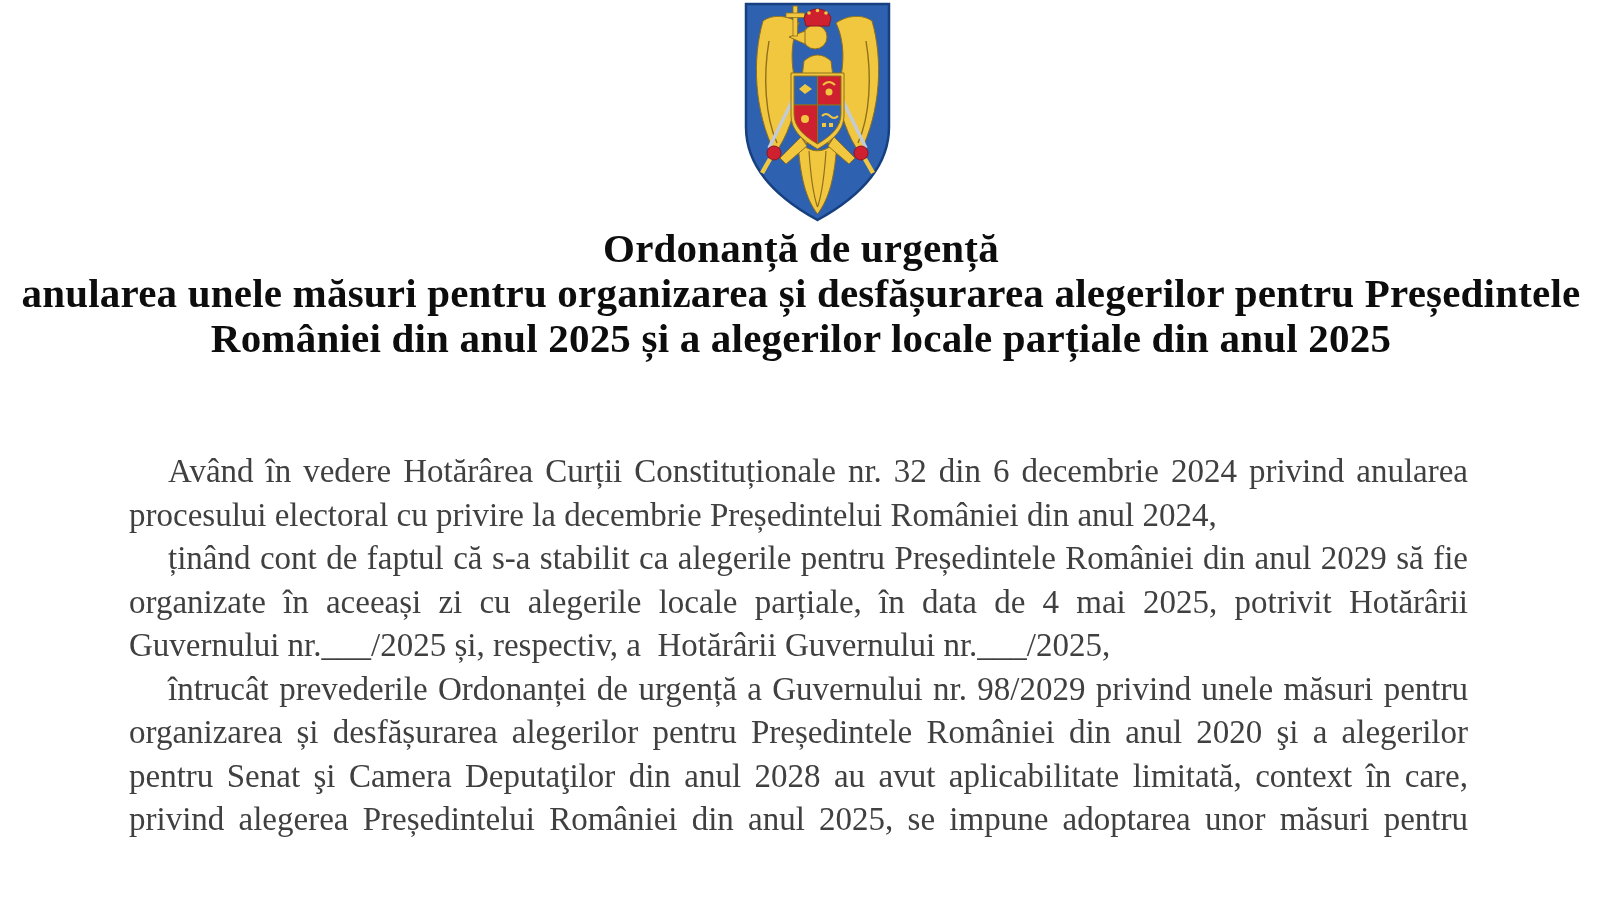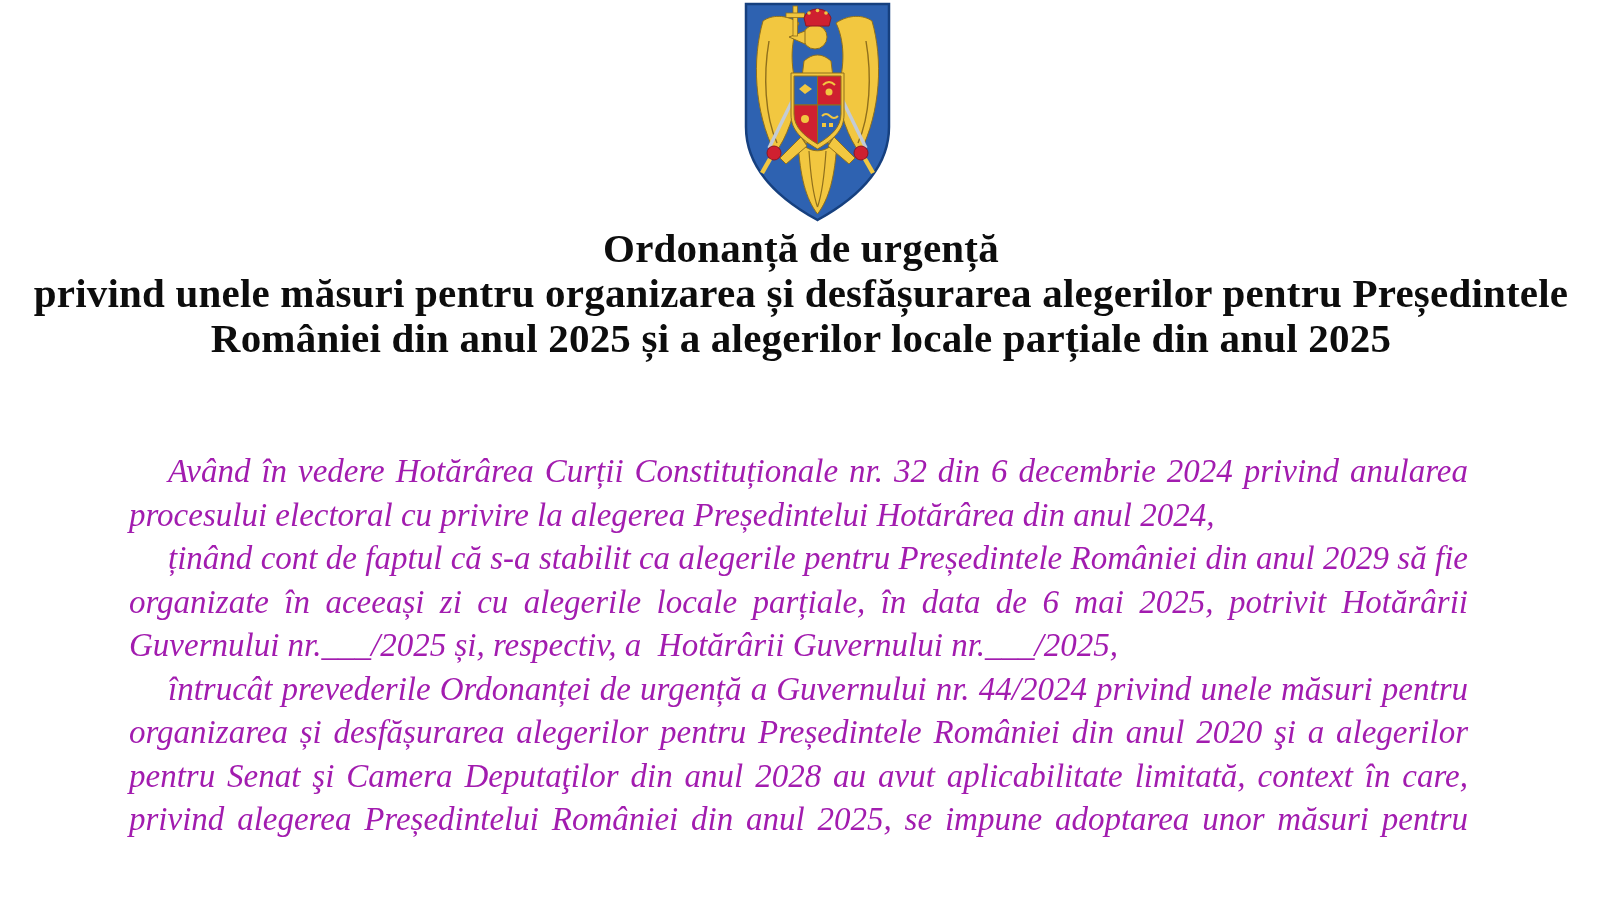--- a/index.html
+++ b/index.html
@@ -31,22 +31,21 @@
     letter-spacing: 0.2px;
   }
   .title-line { white-space: nowrap; }
 
   .body-text {
     position: absolute;
     left: 129px; top: 450px;
     width: 1339px;
     font-size: 33px;
     line-height: 43.5px;
-    color: #a21caf;
-    font-style: italic;
+    color: #404040;
   }
   .para { margin: 0; }
   .line {
     text-align: justify;
     text-align-last: justify;
   }
   .line.indent { padding-left: 39px; }
   .line.lastline { text-align-last: left; }
 </style>
 </head>
@@ -119,35 +118,35 @@
         <circle cx="62" cy="118" r="4" fill="#f2c740" stroke="none"></circle>
         <path d="M79,115 q4,-4 8,0 q4,4 8,0" fill="none" stroke="#f2c740" stroke-width="2"></path>
         <rect x="79" y="122" width="4" height="4" fill="#f2c740" stroke="none"></rect>
         <rect x="86" y="122" width="4" height="4" fill="#f2c740" stroke="none"></rect>
       </g>
     </svg>
   </div>
 
   <h1 class="doc-title">
       <div class="title-line">Ordonanță de urgență</div>
-      <div class="title-line">privind unele măsuri pentru organizarea și desfășurarea alegerilor pentru Președintele</div>
+      <div class="title-line">anularea unele măsuri pentru organizarea și desfășurarea alegerilor pentru Președintele</div>
       <div class="title-line">României din anul 2025 și a alegerilor locale parțiale din anul 2025</div>
     </h1>
 
   <div class="body-text">
       <div class="para">
         <div class="line indent">Având în vedere Hotărârea Curții Constituționale nr. 32 din 6 decembrie 2024 privind anularea</div>
-        <div class="line lastline">procesului electoral cu privire la alegerea Președintelui Hotărârea din anul 2024,</div>
+        <div class="line lastline">procesului electoral cu privire la decembrie Președintelui României din anul 2024,</div>
       </div>
       <div class="para">
         <div class="line indent">ținând cont de faptul că s-a stabilit ca alegerile pentru Președintele României din anul 2029 să fie</div>
-        <div class="line">organizate în aceeași zi cu alegerile locale parțiale, în data de 6 mai 2025, potrivit Hotărârii</div>
+        <div class="line">organizate în aceeași zi cu alegerile locale parțiale, în data de 4 mai 2025, potrivit Hotărârii</div>
         <div class="line lastline">Guvernului nr.___/2025 și, respectiv, a&nbsp; Hotărârii Guvernului nr.___/2025,</div>
       </div>
       <div class="para">
-        <div class="line indent">întrucât prevederile Ordonanței de urgență a Guvernului nr. 44/2024 privind unele măsuri pentru</div>
+        <div class="line indent">întrucât prevederile Ordonanței de urgență a Guvernului nr. 98/2029 privind unele măsuri pentru</div>
         <div class="line">organizarea și desfășurarea alegerilor pentru Președintele României din anul 2020 şi a alegerilor</div>
         <div class="line">pentru Senat şi Camera Deputaţilor din anul 2028 au avut aplicabilitate limitată, context în care,</div>
         <div class="line">privind alegerea Președintelui României din anul 2025, se impune adoptarea unor măsuri pentru</div>
       </div>
     </div>
 
 </div>
 
 </body></html>

